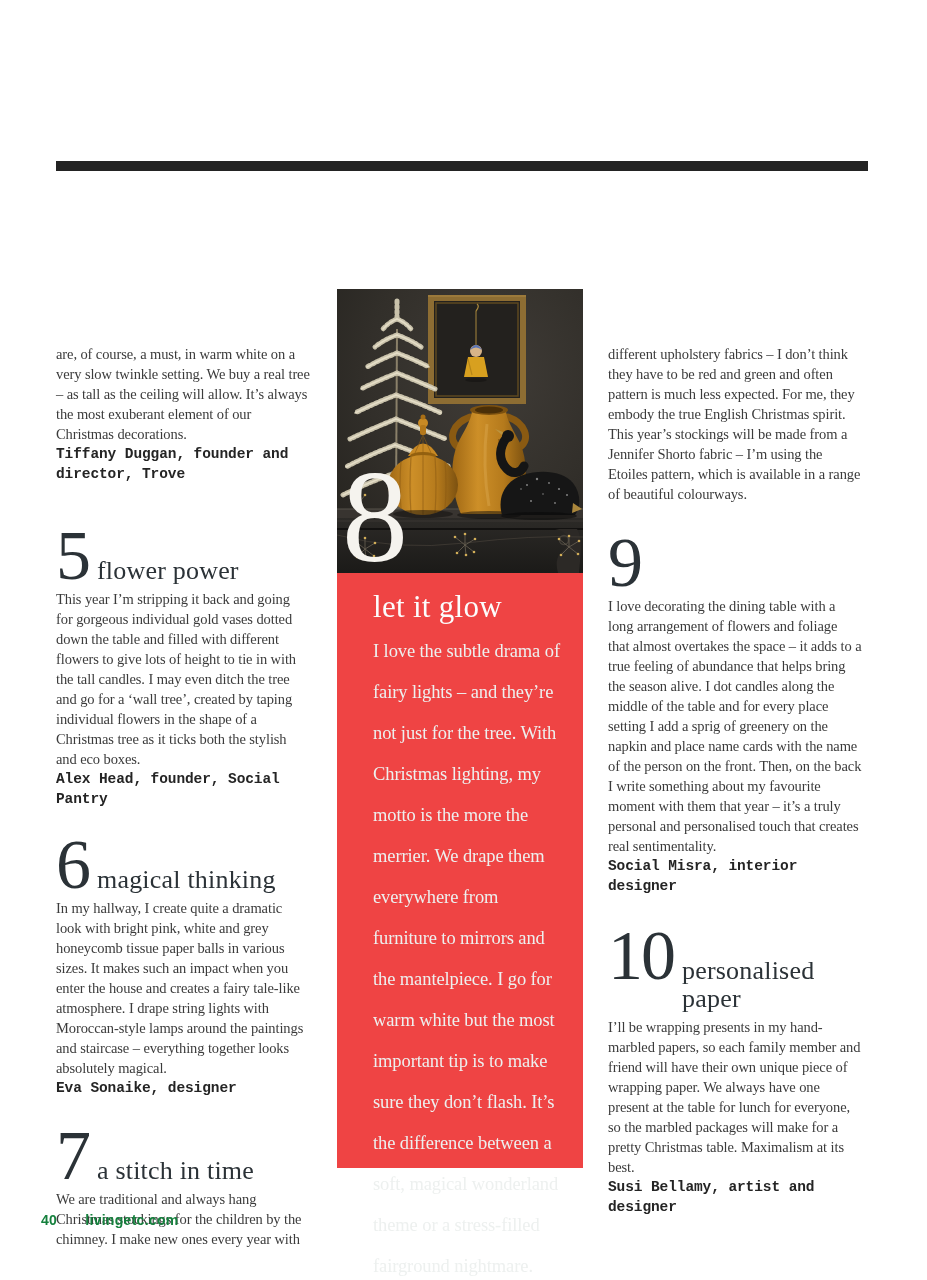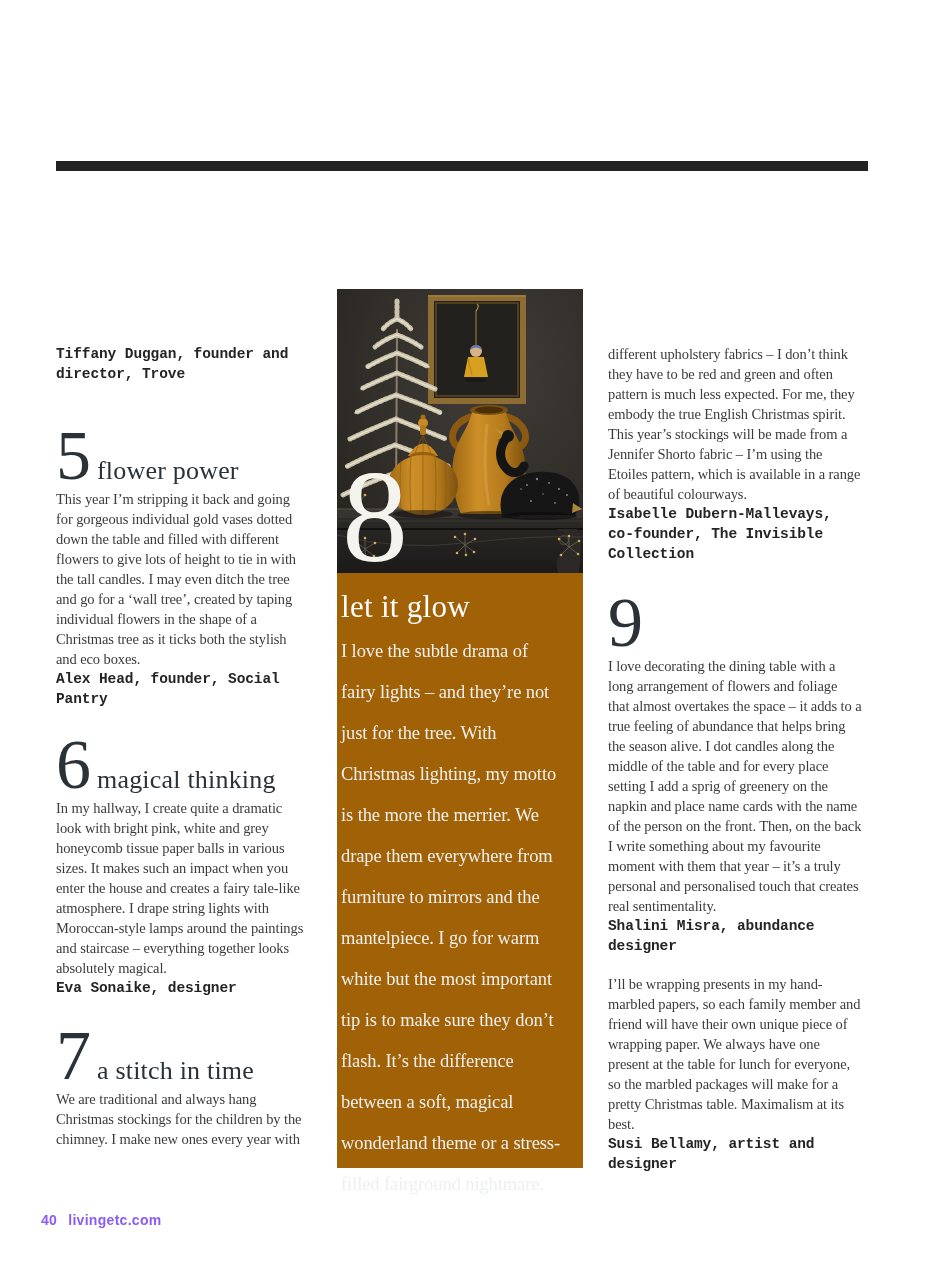--- a/index.html
+++ b/index.html
@@ -31,39 +31,40 @@
   .photo{
     position:absolute;left:337px;top:289px;width:246px;height:284px;overflow:hidden;background:#2e2c28;
   }
   .photo svg{display:block;width:246px;height:284px;}
   .big-eight{
     position:absolute;left:5px;bottom:-10px;font-size:132px;line-height:1;
     color:#f5f3ee;font-family:"Liberation Serif", serif;font-weight:400;
   }
   .glow-box{
     position:absolute;left:337px;top:573px;width:246px;height:595px;
-    background:#a16207;box-sizing:border-box;padding:16px 19px 0 4px;
+    background:#ef4444;box-sizing:border-box;padding:16px 19px 0 36px;
   }
   .glow-heading{margin:0 0 6px 0;font-size:31px;line-height:36px;color:#fcfdfd;letter-spacing:0.3px;font-weight:400;}
   .glow-body{margin:0;font-size:18.5px;line-height:41px;color:#edf0ef;letter-spacing:-0.1px;}
   .glow-attribution{margin:0;font-size:18.5px;line-height:29.6px;color:#ffffff;font-weight:bold;letter-spacing:-0.1px;}
 
   .footer{
-    position:absolute;left:41px;top:1212px;display:flex;gap:11px;
-    font-family:"Liberation Sans", sans-serif;font-size:14px;font-weight:bold;color:#8b5cf6;letter-spacing:0.3px;
+    position:absolute;left:41px;top:1212px;display:flex;gap:28px;
+    font-family:"Liberation Sans", sans-serif;font-size:14px;font-weight:bold;color:#15803d;letter-spacing:0.3px;
   }
 </style>
 </head>
 <body>
 
 <div class="page">
 
   <div class="top-rule"></div>
 
   <div class="col col-left">
+    <p class="para">are, of course, a must, in warm white on a very slow twinkle setting. We buy a real tree – as tall as the ceiling will allow. It’s always the most exuberant element of our Christmas decorations.</p>
     <p class="attribution">Tiffany Duggan, founder and director, Trove</p>
 
     <div class="section sec-s5">
       <div class="sec-header">
         <span class="sec-number">5</span>
         <span class="sec-heading">flower power</span>
       </div>
       <p class="para">This year I’m stripping it back and going for gorgeous individual gold vases dotted down the table and filled with different flowers to give lots of height to tie in with the tall candles. I may even ditch the tree and go for a ‘wall tree’, created by taping individual flowers in the shape of a Christmas tree as it ticks both the stylish and eco boxes.</p>
       <p class="attribution">Alex Head, founder, Social Pantry</p>
     </div>
@@ -254,31 +255,34 @@
   </div>
 
   <div class="glow-box">
     <h2 class="glow-heading">let it glow</h2>
     <p class="glow-body">I love the subtle drama of fairy lights – and they’re not just for the tree. With Christmas lighting, my motto is the more the merrier. We drape them everywhere from furniture to mirrors and the mantelpiece. I go for warm white but the most important tip is to make sure they don’t flash. It’s the difference between a soft, magical wonderland theme or a stress-filled fairground nightmare.</p>
     <p class="glow-attribution">Lucy St George, co-founder, Rockett St George</p>
   </div>
 
   <div class="col col-right">
     <p class="para">different upholstery fabrics – I don’t think they have to be red and green and often pattern is much less expected. For me, they embody the true English Christmas spirit. This year’s stockings will be made from a Jennifer Shorto fabric – I’m using the Etoiles pattern, which is available in a range of beautiful colourways.</p>
-    <p class="attribution">Isabelle Dubern-Mallevays, co-founder, The Invisible Collection</p>
 
     <div class="section sec-s9">
       <div class="sec-header">
         <span class="sec-number">9</span>
       </div>
       <p class="para">I love decorating the dining table with a long arrangement of flowers and foliage that almost overtakes the space – it adds to a true feeling of abundance that helps bring the season alive. I dot candles along the middle of the table and for every place setting I add a sprig of greenery on the napkin and place name cards with the name of the person on the front. Then, on the back I write something about my favourite moment with them that year – it’s a truly personal and personalised touch that creates real sentimentality.</p>
-      <p class="attribution">Shalini Misra, abundance designer</p>
+      <p class="attribution">Social Misra, interior designer</p>
     </div>
 
     <div class="section sec-s10">
+      <div class="sec-header">
+        <span class="sec-number">10</span>
+        <span class="sec-heading">personalised paper</span>
+      </div>
       <p class="para">I’ll be wrapping presents in my hand-marbled papers, so each family member and friend will have their own unique piece of wrapping paper. We always have one present at the table for lunch for everyone, so the marbled packages will make for a pretty Christmas table. Maximalism at its best.</p>
       <p class="attribution">Susi Bellamy, artist and designer</p>
     </div>
   </div>
 
   <div class="footer">
     <span>40</span>
     <span>livingetc.com</span>
   </div>
 

